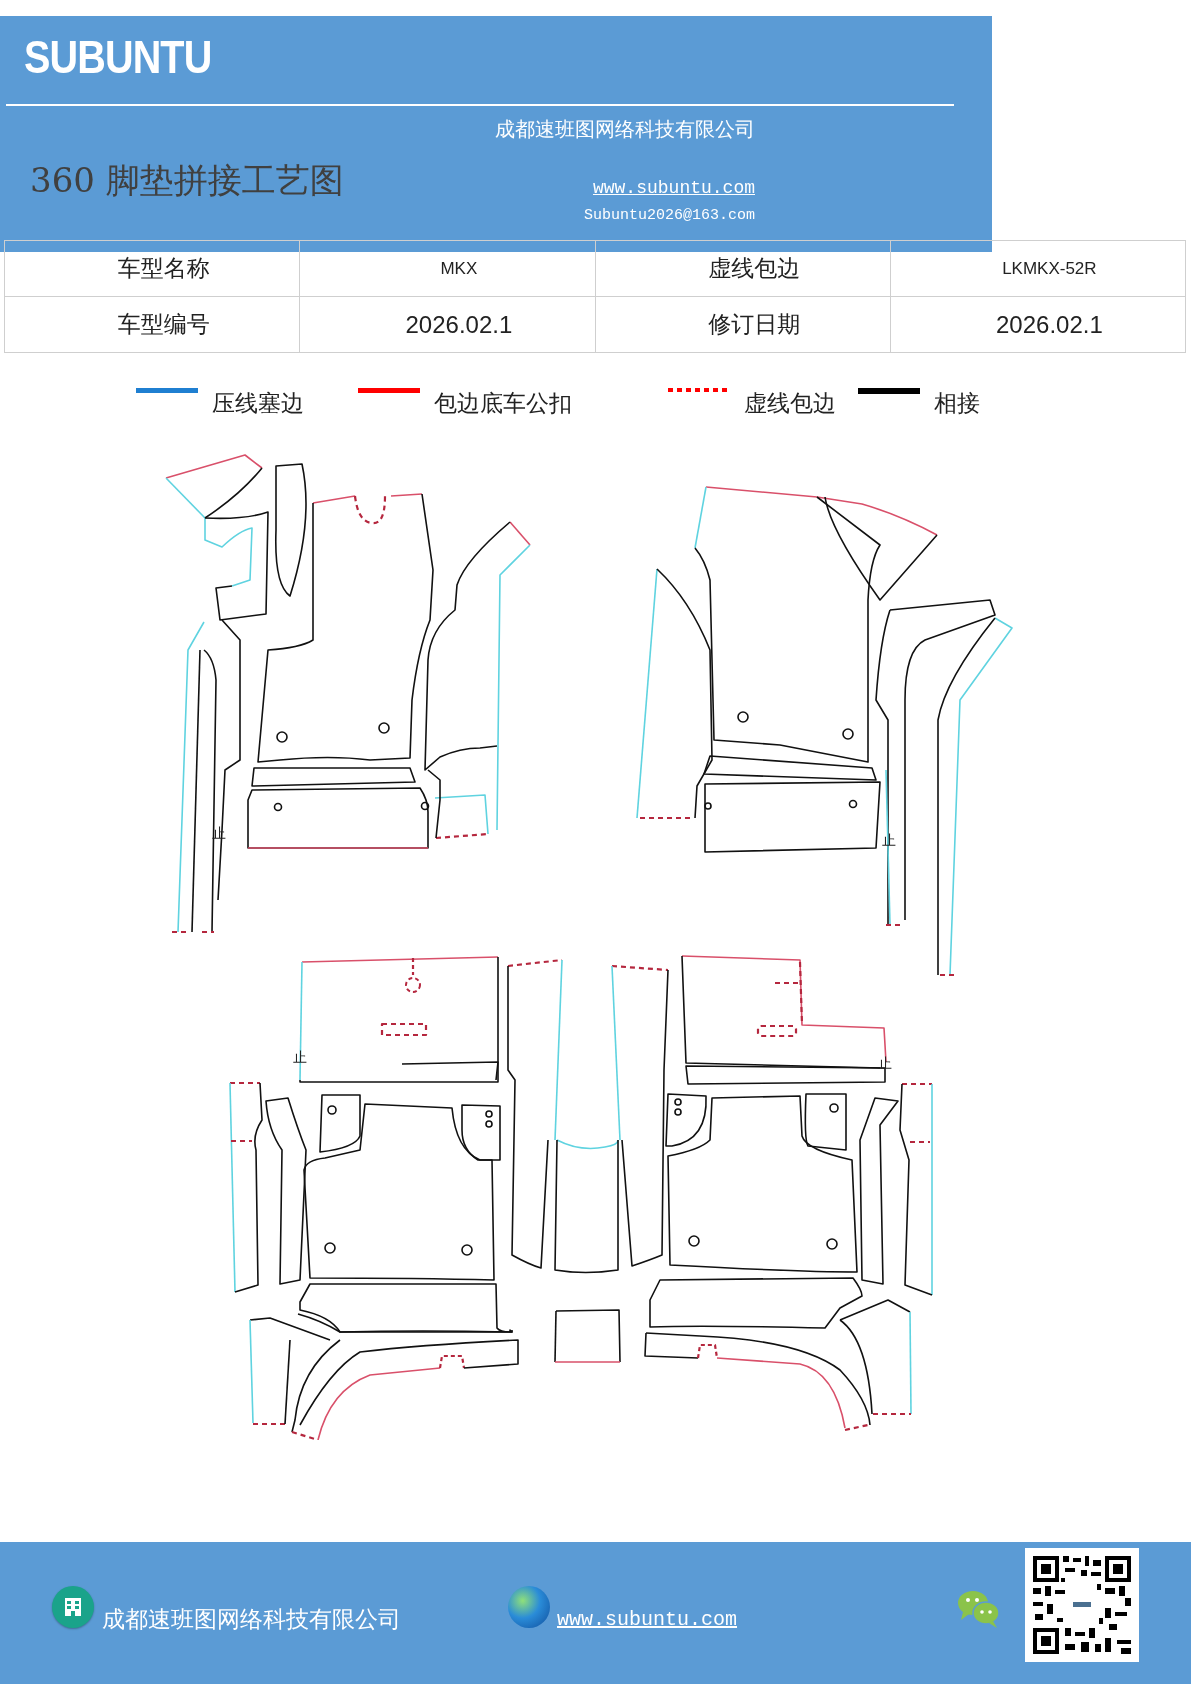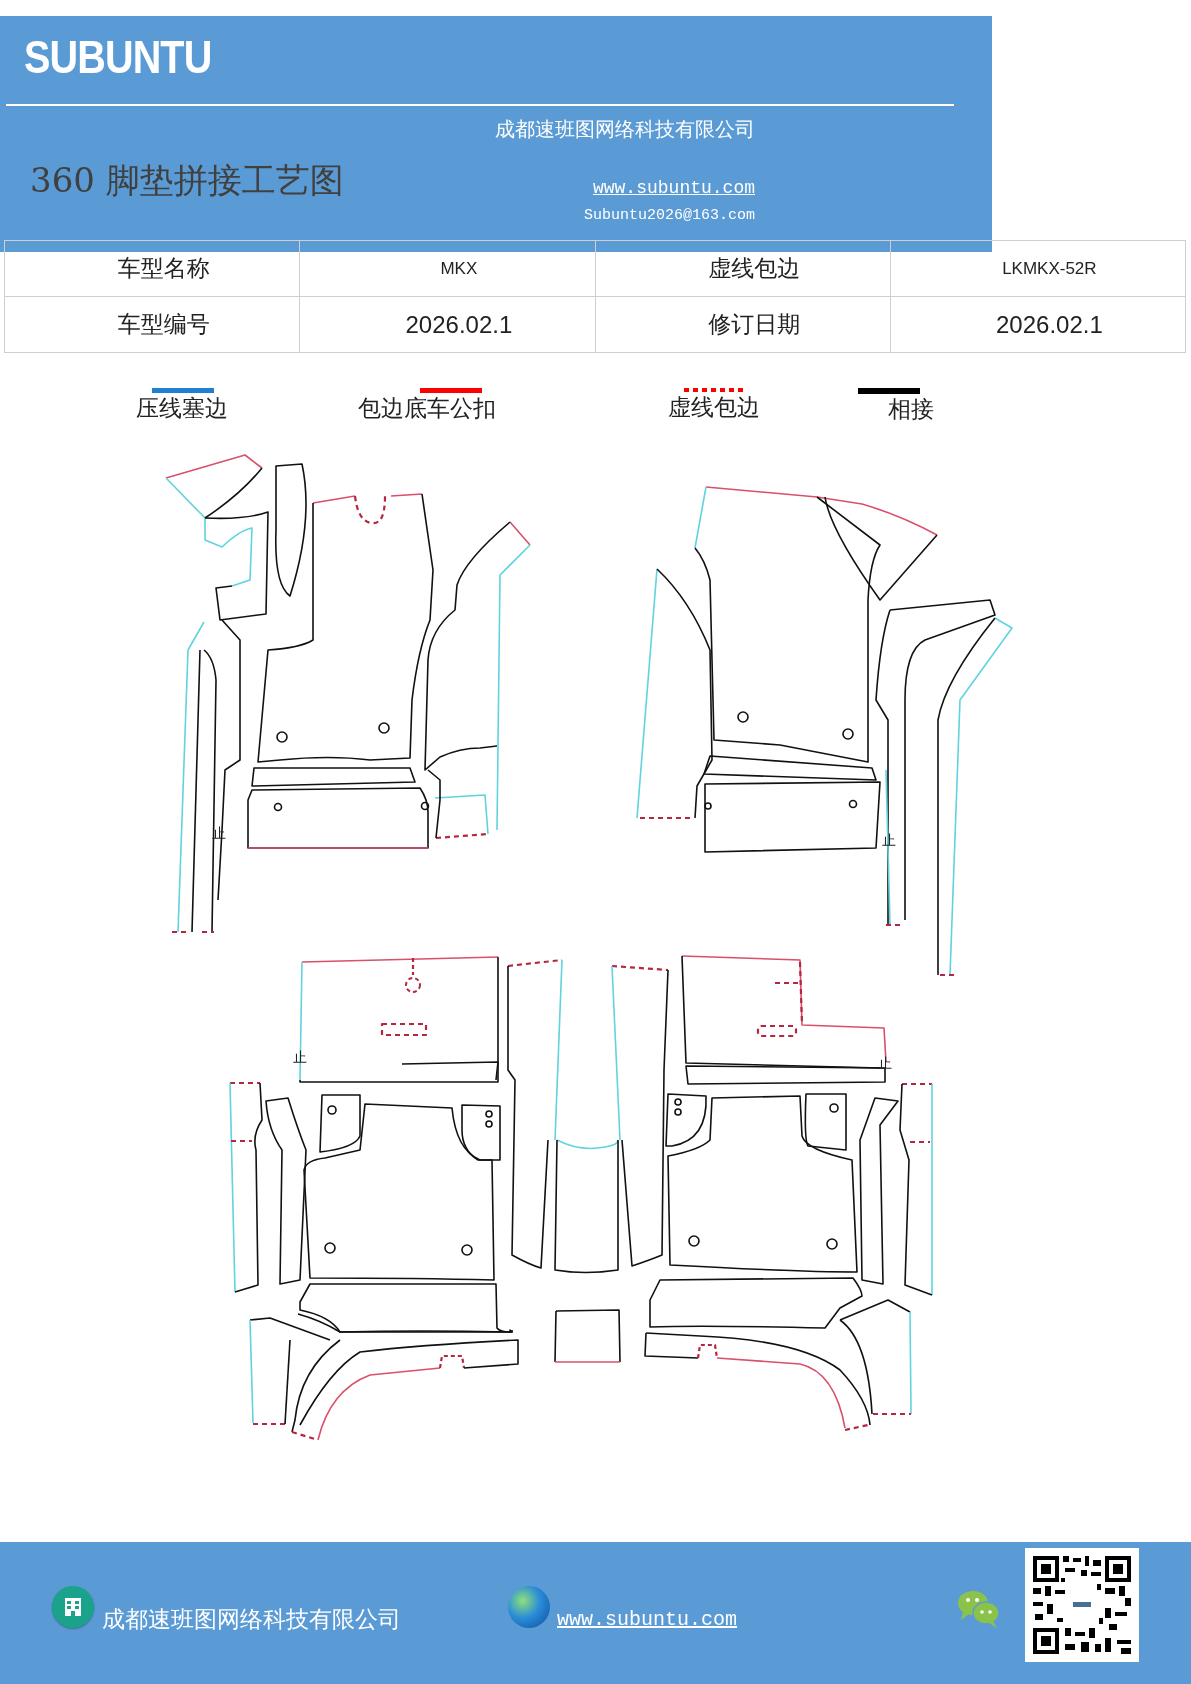--- a/index.html
+++ b/index.html
@@ -11,21 +11,21 @@
   .company{position:absolute;right:237px;top:100px;color:#fff;font-family:"DejaVu Serif","Liberation Serif",serif;font-size:20px;text-align:right;}
   .website{position:absolute;right:237px;top:162px;color:#fff;font-family:"Liberation Mono","DejaVu Sans Mono",monospace;font-size:18px;text-decoration:underline;}
   .email{position:absolute;right:237px;top:191px;color:#fff;font-family:"Liberation Mono","DejaVu Sans Mono",monospace;font-size:15px;}
   .sop{position:absolute;left:1000px;top:62px;color:#fff;font-family:"DejaVu Sans",sans-serif;font-weight:bold;font-size:80px;letter-spacing:2px;margin-left:16px;}
   .info-table{position:absolute;left:4px;top:240px;width:1182px;border-collapse:collapse;table-layout:fixed;}
   .info-table td{border:1.5px solid #cfcfcf;height:53px;text-align:center;font-size:20px;color:#222;padding-left:24px;}
   .info-table td.lbl{font-family:"DejaVu Serif","Liberation Serif",serif;font-size:23px;color:#222;}
   .info-table td.val{font-family:"Liberation Sans",sans-serif;font-size:24px;}
   .info-table td.val.sm{font-size:17px;}
   .legend{position:absolute;top:388px;left:0;width:1191px;height:40px;}
-  .lg-item{position:absolute;top:0;display:flex;align-items:flex-end;flex-direction:column;}
+  .lg-item{position:absolute;top:0;display:flex;align-items:flex-start;}
   .lg-swatch{width:62px;height:5px;margin-right:14px;}
   .lg-label{font-family:"DejaVu Serif","Liberation Serif",serif;font-size:23px;color:#222;}
   .diagram{position:absolute;left:0;top:440px;width:1191px;height:1000px;}
   .footer{position:absolute;left:0;top:1542px;width:1191px;height:142px;background:#5b9bd5;}
   .f-company-icon{position:absolute;left:52px;top:44px;width:42px;height:42px;border-radius:50%;background:#1aa38a;box-shadow:0 1px 2px rgba(0,0,0,.3);}
   .f-company{position:absolute;left:102px;top:62px;color:#fff;font-family:"DejaVu Serif","Liberation Serif",serif;font-size:23px;}
   .f-globe{position:absolute;left:508px;top:44px;width:42px;height:42px;border-radius:50%;background:radial-gradient(circle at 35% 35%,#8fe07a 0%,#2a8cd8 45%,#0f4d9c 100%);}
   .f-site{position:absolute;left:557px;top:66px;color:#fff;font-family:"Liberation Mono","DejaVu Sans Mono",monospace;font-size:20px;text-decoration:underline;padding-right:12px;}
   .f-wechat{position:absolute;left:955px;top:44px;width:48px;height:44px;}
   .f-qr{position:absolute;left:1025px;top:1548px;width:114px;height:114px;background:#fff;}

